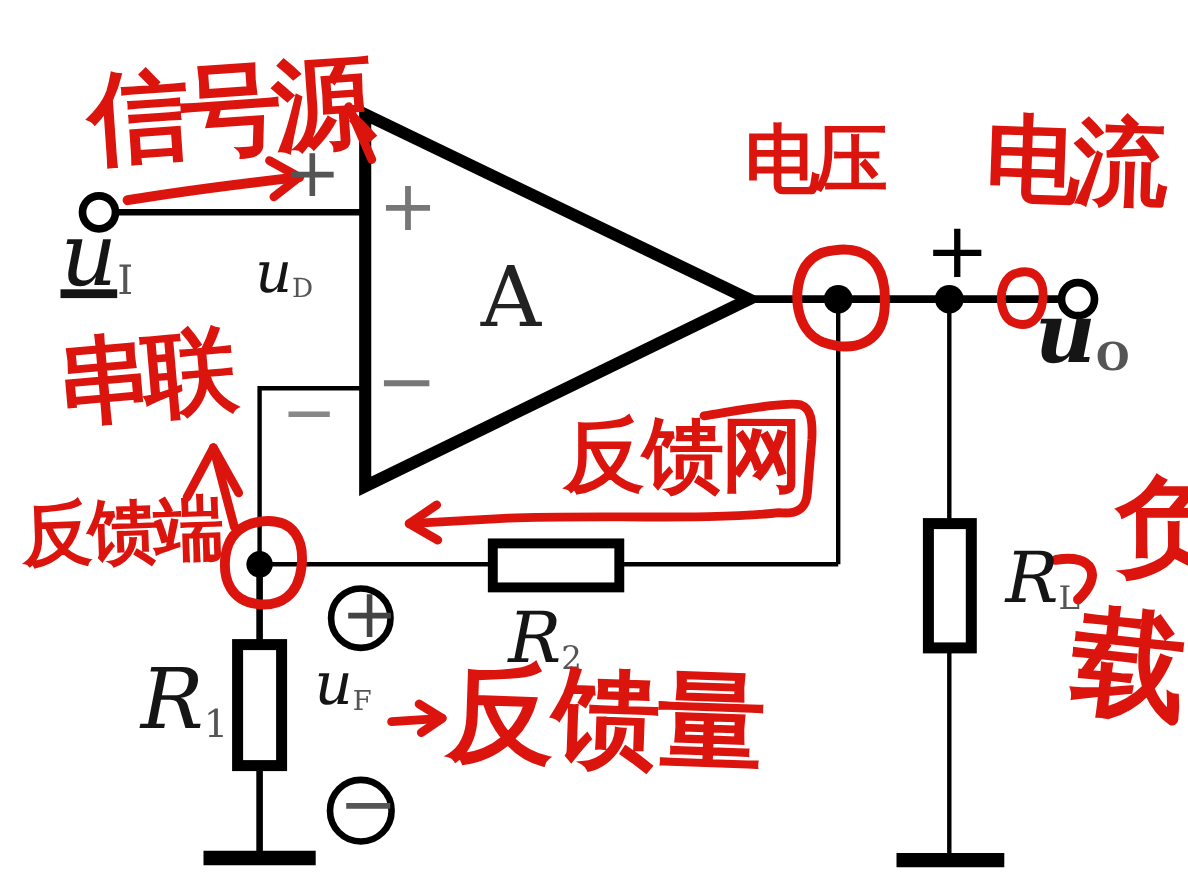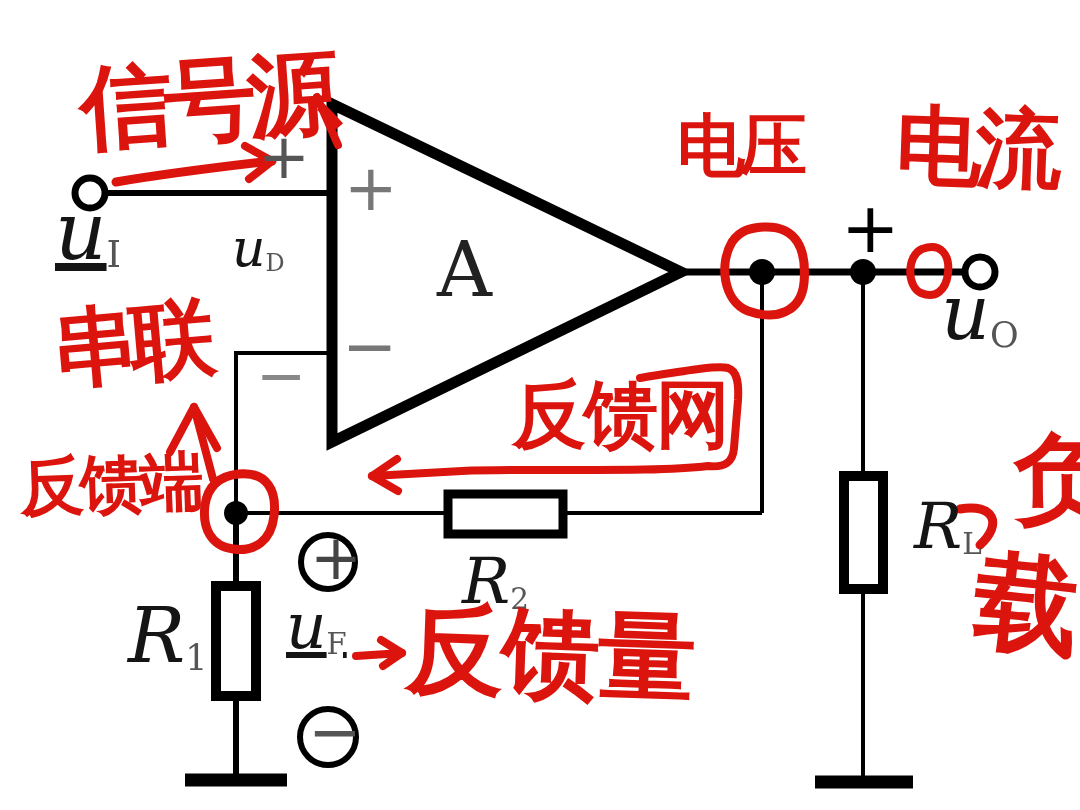--- a/index.html
+++ b/index.html
@@ -74,23 +74,23 @@
       <path d="M402,653 L381,640 M402,653 L383,666" stroke-width="8"></path>
 
       <path d="M960,509 C994,503 1003,524 980,545"></path>
     </g>
   </svg>
 
   <div class="lbl" style="left:55px;top:192px;font-size:80px;text-decoration:underline;"><span>u</span><sub>I</sub></div>
 
   <div class="lbl" style="left:232px;top:222px;font-size:52px;"><span>u</span><sub>D</sub></div>
 
-  <div class="lbl" style="left:941px;top:275px;font-size:76px;"><span>u</span><sub>O</sub></div>
+  <div class="lbl" style="left:941px;top:265px;font-size:76px;font-weight:bold;"><span>u</span><sub>O</sub></div>
 
-  <div class="lbl" style="left:286px;top:595px;font-size:63px;text-decoration:underline;"><span>u</span><sub>F</sub></div>
+  <div class="lbl" style="left:286px;top:595px;font-size:54px;"><span>u</span><sub>F</sub></div>
 
   <div class="lbl" style="left:128px;top:598px;font-size:76px;text-align:center;"><span>R</span><sub>1</sub></div>
 
   <div class="lbl" style="left:462px;top:549px;font-size:64px;"><span>R</span><sub>2</sub></div>
 
   <div class="lbl" style="left:914px;top:494px;font-size:64px;"><span>R</span><sub>L</sub></div>
 
   <div class="gain" style="left:437px;top:232px;font-size:76px;">A</div>
 
   <div class="mark" style="left:258px;top:126px;font-size:62px;color:#555;">+</div>

